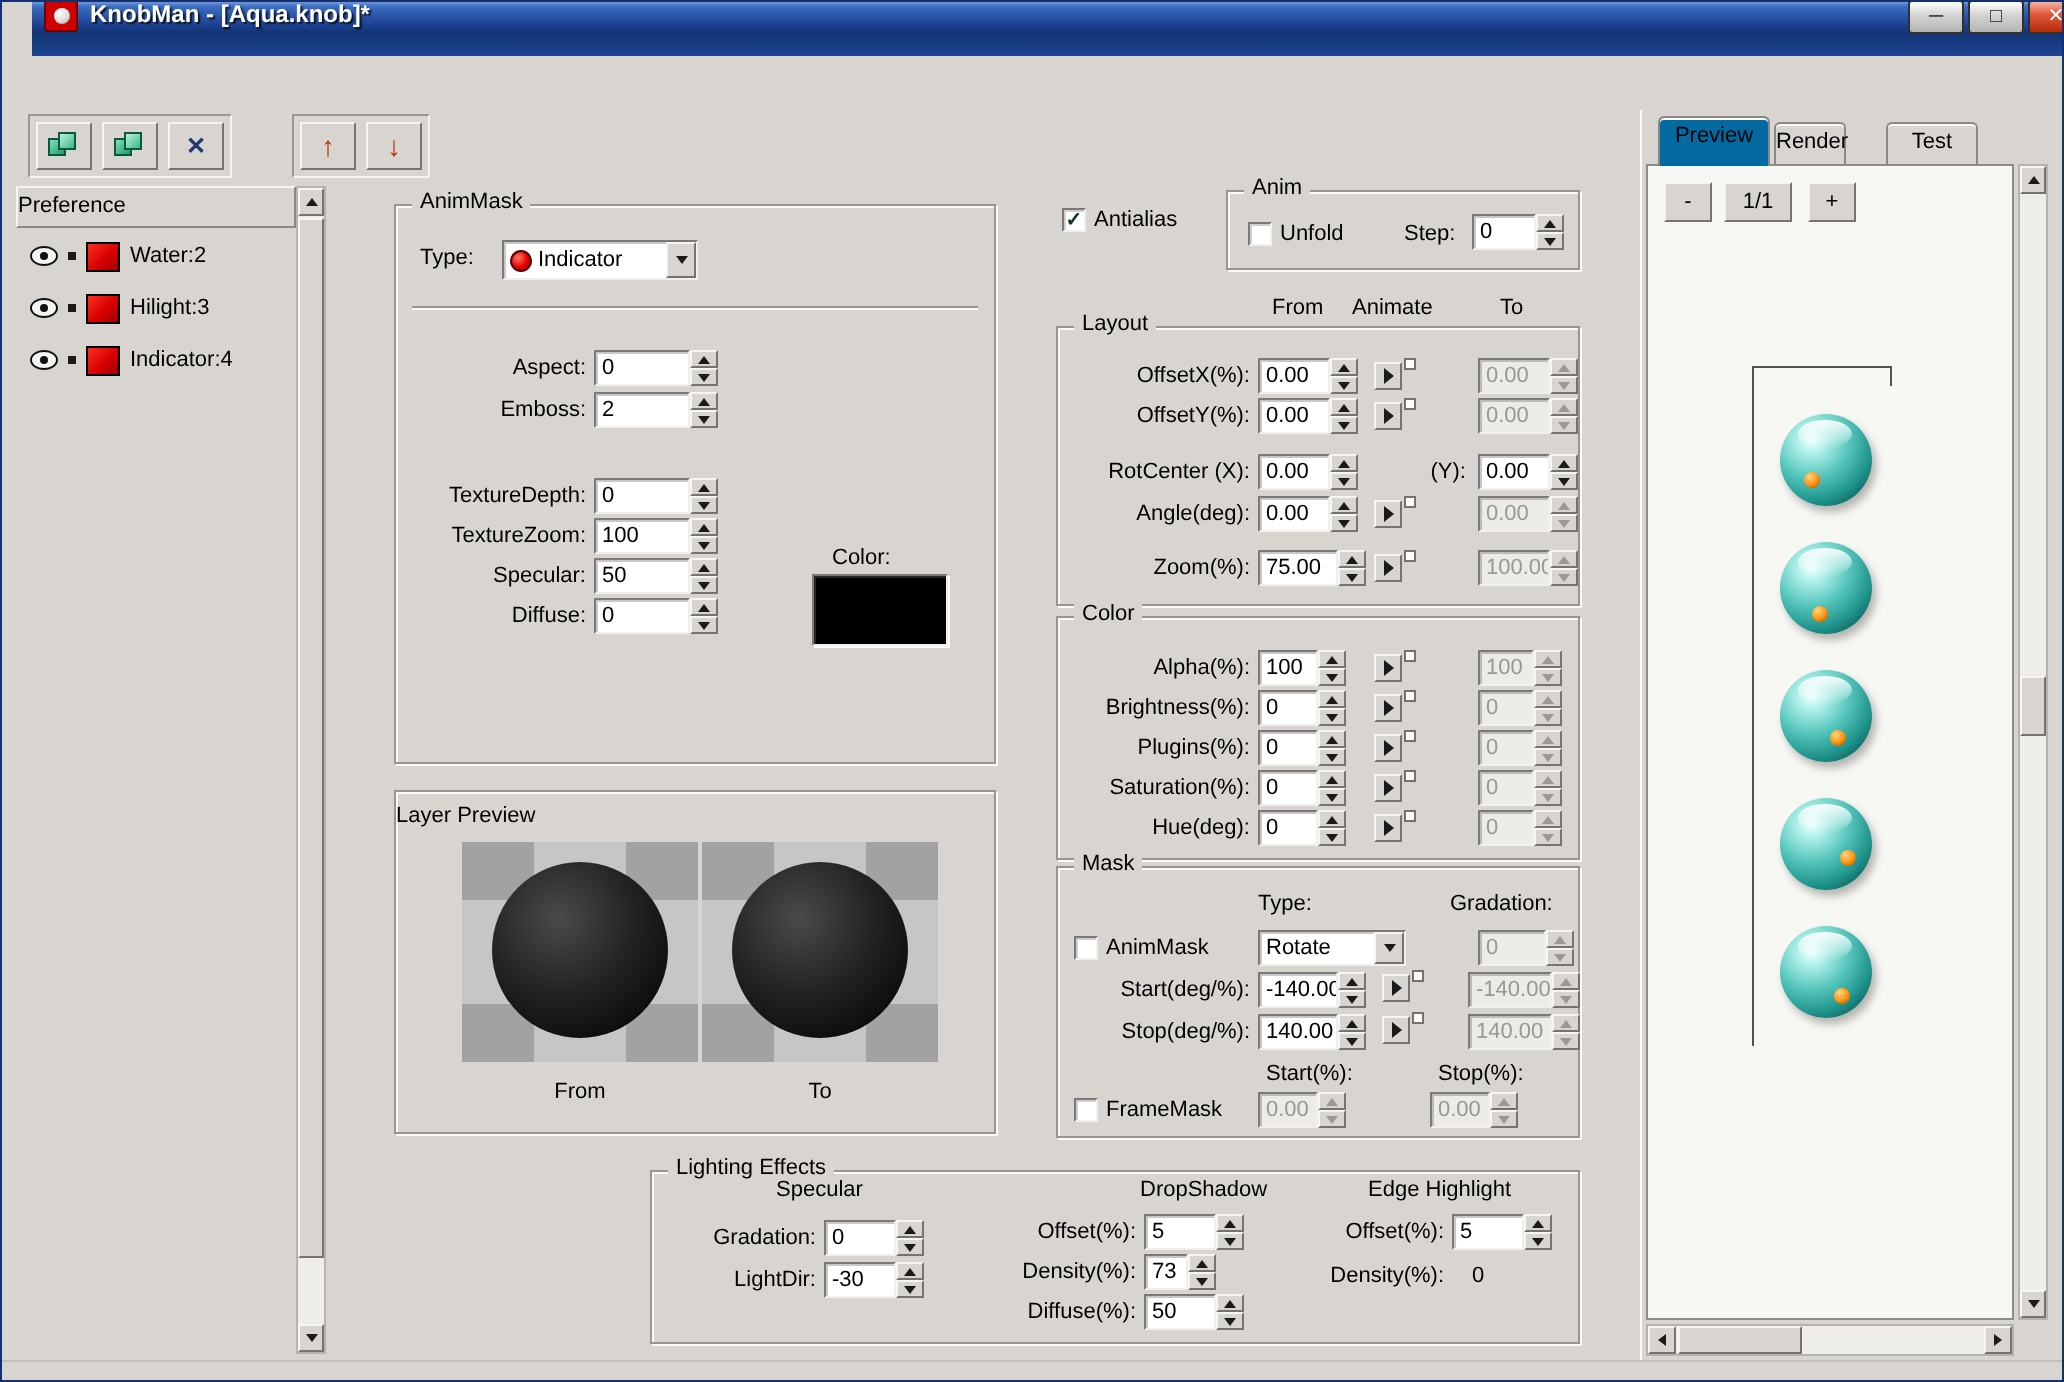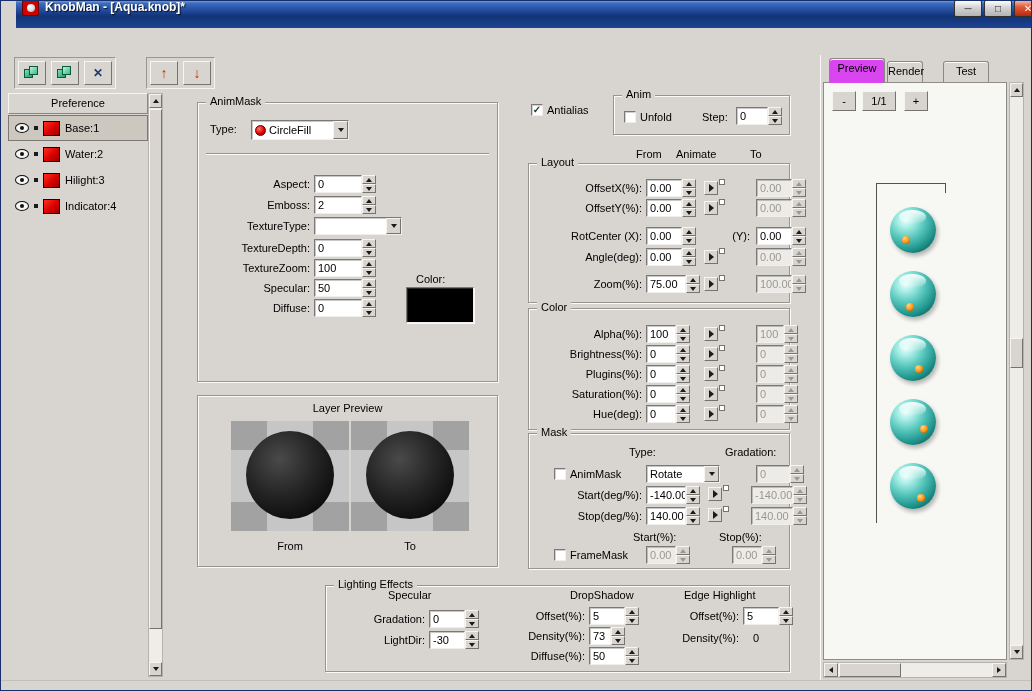--- a/index.html
+++ b/index.html
@@ -39,21 +39,21 @@
   .sqic i { position:absolute; width:9px; height:9px; border:1px solid #0a5a3a; }
   .sqic .s1 { left:0; top:3px; background:linear-gradient(135deg,#7fe0c0,#1f9a6a); }
   .sqic .s2 { left:5px; top:0; background:linear-gradient(135deg,#bdf2de,#3ab888); }
   .glyph-ic { font-weight:bold; font-size:14px; line-height:1; }
   .del-glyph { color:#203a70; font-size:12px; }
   .up-glyph { color:#c23000; }
   .down-glyph { color:#c23000; }
 
   
   .layer-panel { position:absolute; left:8px; top:93px; width:140px; height:584px; background:#d8d5d0; }
-  .pref-header { height:21px; line-height:19px; text-align:center; background:#d8d5d0;
+  .pref-header { height:21px; line-height:19px; text-align:left; background:#d8d5d0;
     border:1px solid; border-color:#f6f5f2 #8a8782 #8a8782 #f6f5f2; margin-bottom:1px; }
   .layer-item { height:26px; display:flex; align-items:center; gap:5px; padding-left:6px; border:1px solid transparent; }
   .layer-item.selected { background:#ccc7bf; border:1px solid #7c7974; }
   .eye-icon { width:14px; height:10px; border:1px solid #111; border-radius:50%; background:#f6f6f4; position:relative; flex:none; }
   .eye-icon::after { content:""; position:absolute; left:4px; top:2px; width:4px; height:4px; border-radius:50%; background:#111; }
   .link-dot { width:4px; height:4px; background:#1a1a1a; flex:none; }
   .swatch { width:17px; height:15px; background:linear-gradient(135deg,#ff3020,#d90000 55%,#9c0000); border:1px solid #000; flex:none; }
 
   
   .vscroll { position:absolute; width:15px; background:#efede8; border:1px solid #b6b3ae; }
@@ -65,21 +65,21 @@
     border-color:#f6f5f2 #76736e #76736e #f6f5f2; }
   .hthumb { position:absolute; top:0; height:14px; background:#d8d5d0; border:1px solid;
     border-color:#f6f5f2 #76736e #76736e #f6f5f2; }
 
   
   .group { position:absolute; border:1px solid #98958f; box-shadow:1px 1px 0 #fbfaf8, inset 1px 1px 0 #fbfaf8; }
   .glabel { position:absolute; top:-8px; left:8px; background:#d8d5d0; padding:0 4px; white-space:nowrap; }
   .sep { position:absolute; border-top:1px solid #98958f; border-bottom:1px solid #fbfaf8; }
 
   
-  .prow { position:absolute; left:0; right:0; height:20px;margin-left:17px; }
+  .prow { position:absolute; left:0; right:0; height:20px; }
   .fbox { display:inline-block; height:18px; line-height:15px; padding:1px 3px; background:#fff;
     border:1px solid; border-color:#7b7875 #f0efec #f0efec #7b7875; box-shadow:inset 1px 1px 0 rgba(96,96,96,.35);
     overflow:hidden; white-space:nowrap; }
   .spin { position:absolute; display:flex; height:18px; }
   .spinbtns { width:14px; display:flex; flex-direction:column; }
   .sbtn { flex:1; background:#d8d5d0; border:1px solid; border-color:#f6f5f2 #76736e #76736e #f6f5f2;
     display:flex; align-items:center; justify-content:center; }
   .tri-u { width:0; height:0; border-left:3px solid transparent; border-right:3px solid transparent; border-bottom:4px solid #1a1a1a; }
   .tri-d { width:0; height:0; border-left:3px solid transparent; border-right:3px solid transparent; border-top:4px solid #1a1a1a; }
   .tri-l { width:0; height:0; border-top:3px solid transparent; border-bottom:3px solid transparent; border-right:4px solid #1a1a1a; }
@@ -119,21 +119,21 @@
     background:radial-gradient(circle at 38% 32%, #4a4a4a, #242424 45%, #0a0a0a 82%); }
 
   .color-swatch { position:absolute; background:#000; border:1px solid; border-color:#7b7875 #f0efec #f0efec #7b7875;
     box-shadow:inset 1px 1px 0 rgba(255,255,255,.15), 1px 1px 0 #fbfaf8; }
 
   
   .preview-panel { position:absolute; left:820px; top:55px; width:208px; height:625px; background:#d8d5d0;
     border-left:1px solid #fbfaf8; }
   .tab { position:absolute; top:6px; height:21px; line-height:19px; text-align:center; background:#d8d5d0;
     border:1px solid #8a8784; border-bottom:none; border-radius:3px 3px 0 0; box-shadow:inset 0 1px 0 #fbfaf8; z-index:2; }
-  .tab.active { top:3px; height:25px; background:#d946ef; z-index:4; }
+  .tab.active { top:3px; height:25px; background:#0369a1; z-index:4; }
   .pv-content { position:absolute; left:2px; top:27px; width:184px; height:578px; background:#f7f7f4;
     border:1px solid #8f8c88; z-index:3; }
   .zbtn { position:absolute; top:8px; height:20px; background:#d8d5d0; border:1px solid;
     border-color:#f6f5f2 #76736e #76736e #f6f5f2; display:flex; align-items:center; justify-content:center; }
   .pv-line { position:absolute; border-color:#55524e; }
   .knob-frame { position:absolute; left:66px; width:46px; height:46px; }
   .knob { position:absolute; inset:0; border-radius:50%;
     background:radial-gradient(circle at 34% 28%, #eafffc 0%, #aef0e8 16%, #56c6bc 42%, #1f948c 68%, #0b5a54 88%, #083f3b 100%);
     box-shadow:2px 3px 4px rgba(0,0,0,.28); }
   .knob::before { content:""; position:absolute; left:9px; top:3px; width:27px; height:14px; border-radius:50%;
@@ -188,26 +188,20 @@
         <span class="glyph-ic up-glyph">↑</span>
       </span>
       <span class="tbtn">
         <span class="glyph-ic down-glyph">↓</span>
       </span>
     </div>
   </div>
 
   <div class="layer-panel">
     <div class="pref-header">Preference</div>
-    <div class="layer-item selected">
-      <span class="eye-icon"></span>
-      <span class="link-dot"></span>
-      <span class="swatch"></span>
-      <span class="layer-label">Base:1</span>
-    </div>
     <div class="layer-item">
       <span class="eye-icon"></span>
       <span class="link-dot"></span>
       <span class="swatch"></span>
       <span class="layer-label">Water:2</span>
     </div>
     <div class="layer-item">
       <span class="eye-icon"></span>
       <span class="link-dot"></span>
       <span class="swatch"></span>
@@ -228,21 +222,21 @@
     <span class="scroll-btn" style="left:0;bottom:0">
         <i class="tri-d"></i>
       </span>
   </div>
 
   <div class="group" style="left:197px;top:102px;width:301px;height:280px">
     <span class="glabel">AnimMask</span>
     <span style="position:absolute;left:12px;top:20px">Type:</span>
     <span class="dd" style="left:53px;top:17px;width:98px;height:20px">
       <span class="circle-icon"></span>
-      <span class="dd-text">CircleFill</span>
+      <span class="dd-text">Indicator</span>
       <span class="dd-btn">
           <i class="tri-d"></i>
         </span>
     </span>
     <div class="sep" style="left:8px;right:8px;top:50px"></div>
 
     <div class="prow" style="top:72px">
       <span class="c-plabel">Aspect:</span>
       <span class="spin" style="left:99px">
         <span class="fbox" style="width:48px">0</span>
@@ -263,29 +257,20 @@
         <span class="spinbtns">
             <span class="sbtn">
               <i class="tri-u"></i>
             </span>
             <span class="sbtn">
               <i class="tri-d"></i>
             </span>
           </span>
       </span>
     </div>
-    <div class="prow" style="top:114px">
-      <span class="c-plabel">TextureType:</span>
-      <span class="dd" style="left:99px;top:0;width:88px">
-        <span class="dd-text"></span>
-        <span class="dd-btn">
-            <i class="tri-d"></i>
-          </span>
-      </span>
-    </div>
     <div class="prow" style="top:136px">
       <span class="c-plabel">TextureDepth:</span>
       <span class="spin" style="left:99px">
         <span class="fbox" style="width:48px">0</span>
         <span class="spinbtns">
             <span class="sbtn">
               <i class="tri-u"></i>
             </span>
             <span class="sbtn">
               <i class="tri-d"></i>
@@ -333,21 +318,21 @@
               <i class="tri-d"></i>
             </span>
           </span>
       </span>
     </div>
     <span style="position:absolute;left:218px;top:170px">Color:</span>
     <div class="color-swatch" style="left:208px;top:184px;width:68px;height:36px"></div>
   </div>
 
   <div class="group" style="left:197px;top:395px;width:301px;height:172px">
-    <div style="position:absolute;left:0;right:0;top:6px;text-align:center">Layer Preview</div>
+    <div style="position:absolute;left:0;right:0;top:6px;">Layer Preview</div>
     <div class="tile" style="left:33px">
       <div class="tc lt"></div>
         <div class="tc rt"></div>
         <div class="tc lb"></div>
         <div class="tc rb"></div>
       <div class="pcirc"></div>
     </div>
     <div class="tile" style="left:153px">
       <div class="tc lt"></div>
         <div class="tc rt"></div>

